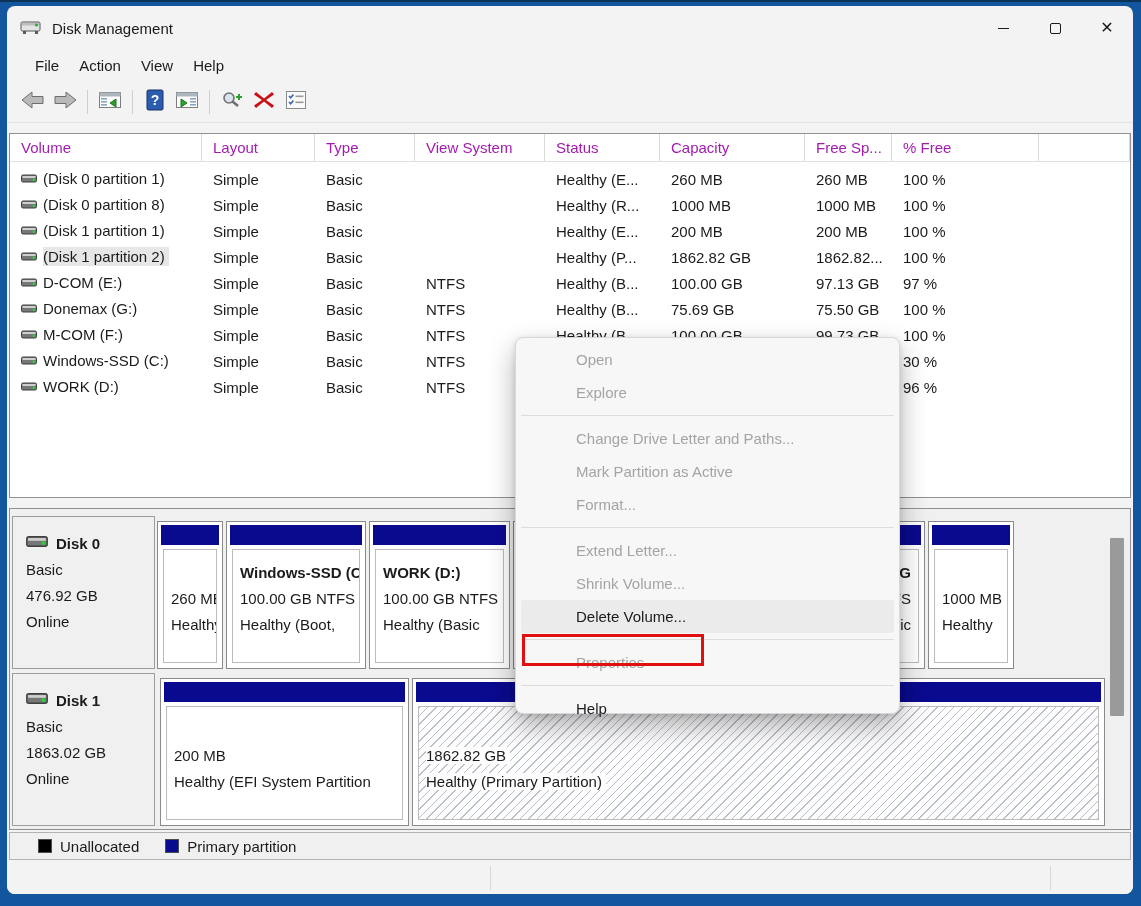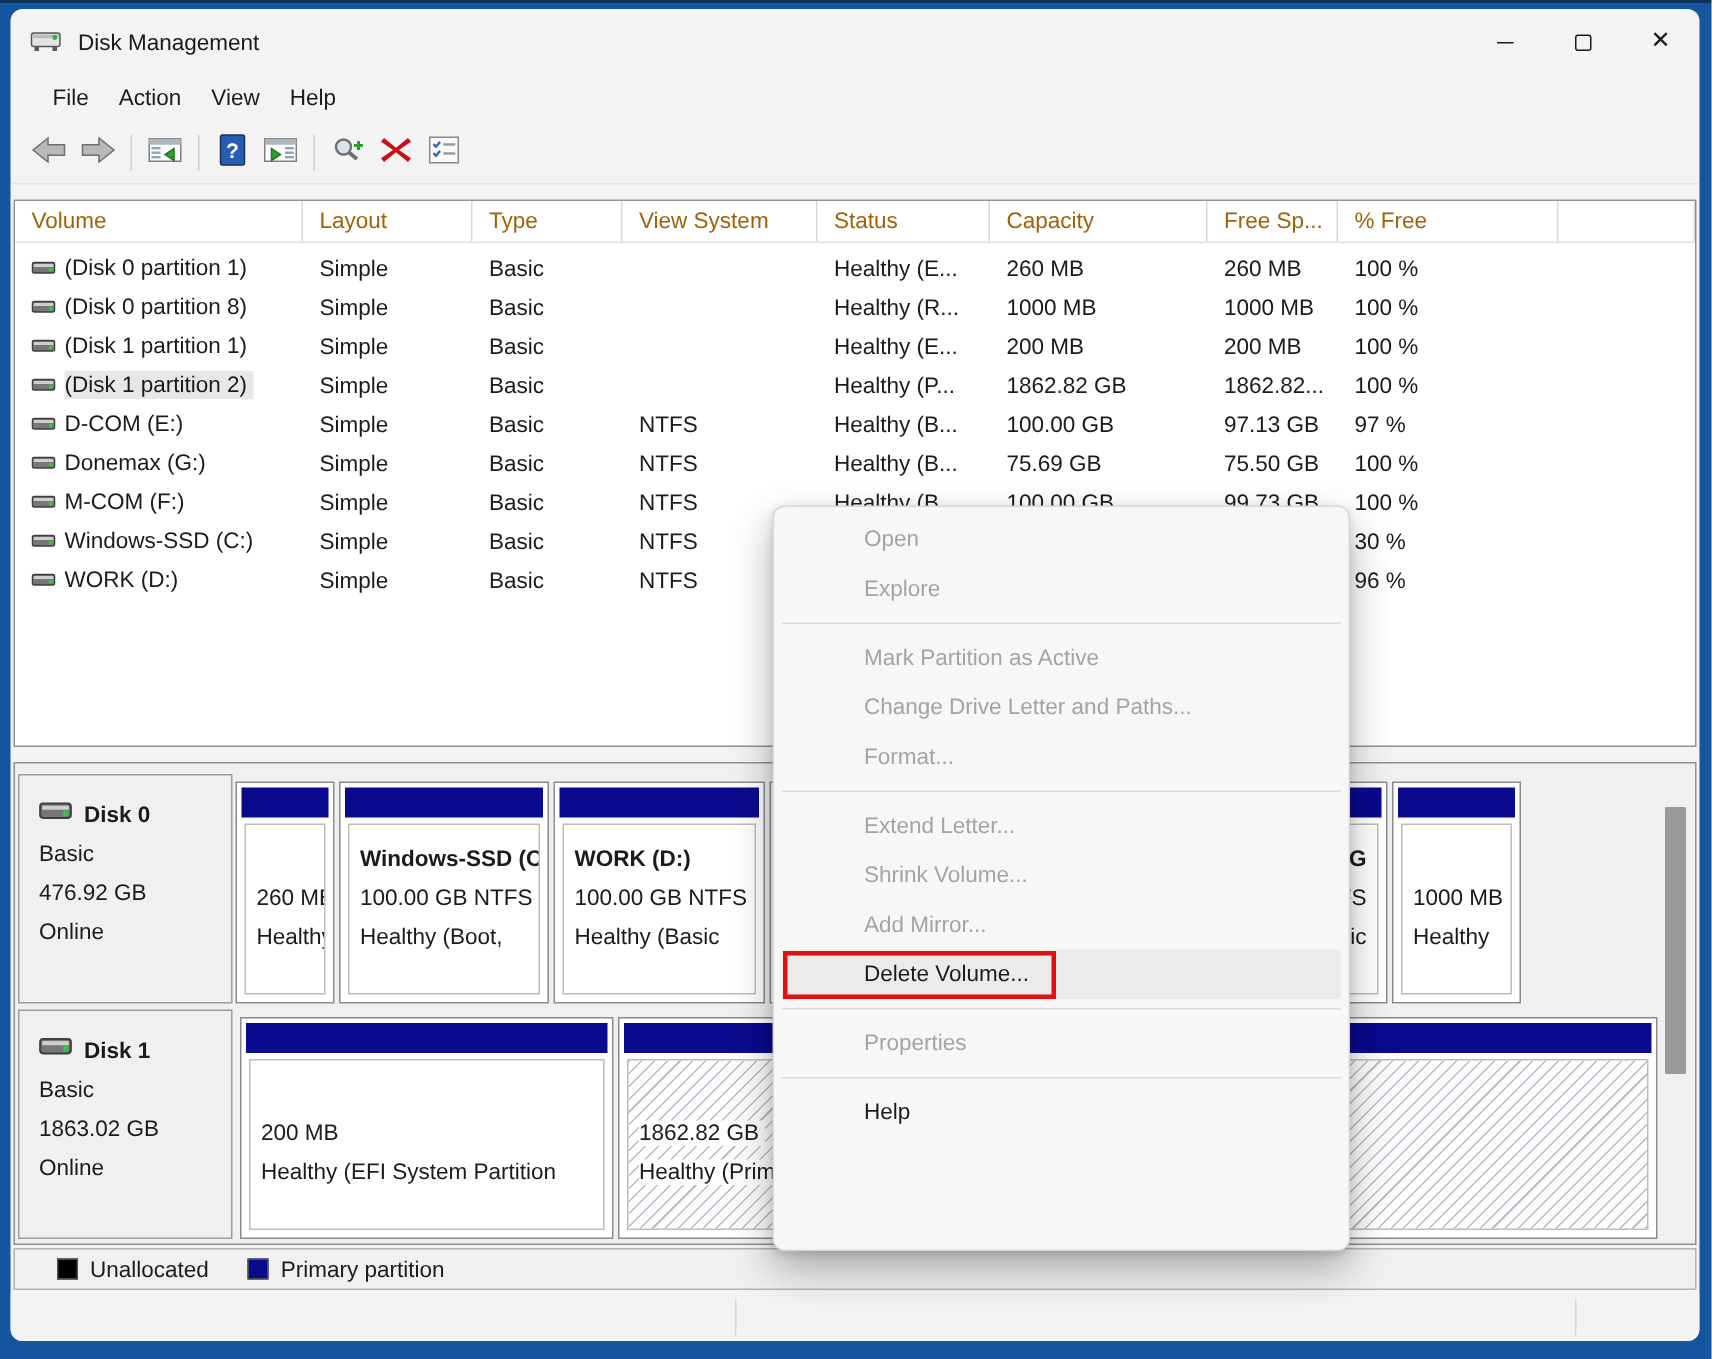--- a/index.html
+++ b/index.html
@@ -31,21 +31,21 @@
   
   .toolbar { position:absolute; left:0; top:75px; right:0; height:42px; display:flex; align-items:center; padding-left:10px; border-bottom:1px solid #e4e4e4; }
   .tool-btn { width:32px; height:30px; display:flex; align-items:center; justify-content:center; background:transparent; border:none; cursor:pointer; }
   .tool-sep { width:1px; height:24px; background:#cfcfcf; margin:0 6px; }
   
   .volume-pane {
     position:absolute; left:2px; top:127px; width:1122px; height:365px;
     background:#fff; border:1px solid #919191; overflow:hidden;
   }
   .vt-header { display:flex; height:28px; border-bottom:1px solid #e0e0e0; background:#fff; }
-  .vt-h-cell { display:flex; align-items:center; padding-left:11px; border-right:1px solid #d9d9d9; color:#a16207; overflow:hidden; white-space:nowrap; }
+  .vt-h-cell { display:flex; align-items:center; padding-left:11px; border-right:1px solid #d9d9d9; color:#a21caf; overflow:hidden; white-space:nowrap; }
   .vt-row { display:flex; height:26px; align-items:flex-end; }
   .vt-cell { padding-left:11px; overflow:hidden; white-space:nowrap; display:flex; align-items:center; }
   .vt-cell .vol-label { padding:1px 4px 1px 0; }
   .vt-cell .vol-label.selected { background:#e7e7e7; }
   .drive-glyph { margin-right:6px; flex:0 0 auto; display:inline-flex; }
   
   .graph-pane {
     position:absolute; left:2px; top:502px; width:1122px; height:322px;
     background:#f0f0f0; border:1px solid #919191; overflow:hidden;
   }
@@ -75,21 +75,21 @@
     position:absolute; left:2px; top:826px; width:1122px; height:28px;
     background:#f0f0f0; border:1px solid #b3b3b3; display:flex; align-items:center; padding-left:28px; gap:8px;
   }
   .legend-item { display:flex; align-items:center; gap:8px; margin-right:18px; }
   .legend-swatch { width:14px; height:14px; border:1px solid #4c4c4c; display:inline-block; }
   
   .statusbar { position:absolute; left:0; top:856px; right:0; height:32px; background:#f3f3f3; }
   .statusbar .sb-div { position:absolute; top:4px; bottom:4px; width:1px; background:#d7d7d7; }
   
   .context-menu {
-    position:absolute; left:508px; top:331px; width:385px; height:497px;
+    position:absolute; left:508px; top:331px; width:385px; height:377px;
     background:#f7f7f7; border:1px solid #d8d8d8; border-radius:8px;
     box-shadow:0 12px 28px rgba(0,0,0,.30), 0 2px 6px rgba(0,0,0,.12);
     padding-top:5px; z-index:50;
   }
   .cm-item { height:33px; display:flex; align-items:center; padding-left:55px; color:#1b1b1b; margin:0 5px; border-radius:3px; cursor:default; }
   .cm-item.disabled { color:#a4a4a4; }
   .cm-item.highlight { background:#ebebeb; }
   .cm-sep { height:13px; display:flex; align-items:center; }
   .cm-sep::after { content:""; display:block; width:100%; height:1px; background:#dcdcdc; margin:0 5px; }
   .red-box { position:absolute; left:6px; top:296px; width:182px; height:32px; border:3px solid #e01010; z-index:60; pointer-events:none; }
@@ -482,27 +482,26 @@
 
   <div class="statusbar">
     <span class="sb-div" style="left:483px"></span>
     <span class="sb-div" style="left:1043px"></span>
   </div>
 
   <div class="context-menu" id="ctxmenu">
       <div class="cm-item disabled">Open</div>
       <div class="cm-item disabled">Explore</div>
       <div class="cm-sep"></div>
+      <div class="cm-item disabled">Change Drive Letter and Paths...</div>
       <div class="cm-item disabled">Mark Partition as Active</div>
-      <div class="cm-item disabled">Change Drive Letter and Paths...</div>
       <div class="cm-item disabled">Format...</div>
       <div class="cm-sep"></div>
       <div class="cm-item disabled">Extend Letter...</div>
       <div class="cm-item disabled">Shrink Volume...</div>
-      <div class="cm-item disabled">Add Mirror...</div>
       <div class="cm-item highlight">Delete Volume...</div>
       <div class="cm-sep"></div>
       <div class="cm-item disabled">Properties</div>
       <div class="cm-sep"></div>
       <div class="cm-item">Help</div>
       <div class="red-box" style="border-color: rgb(224, 16, 16);"></div>
     </div>
 
 </div>
 

